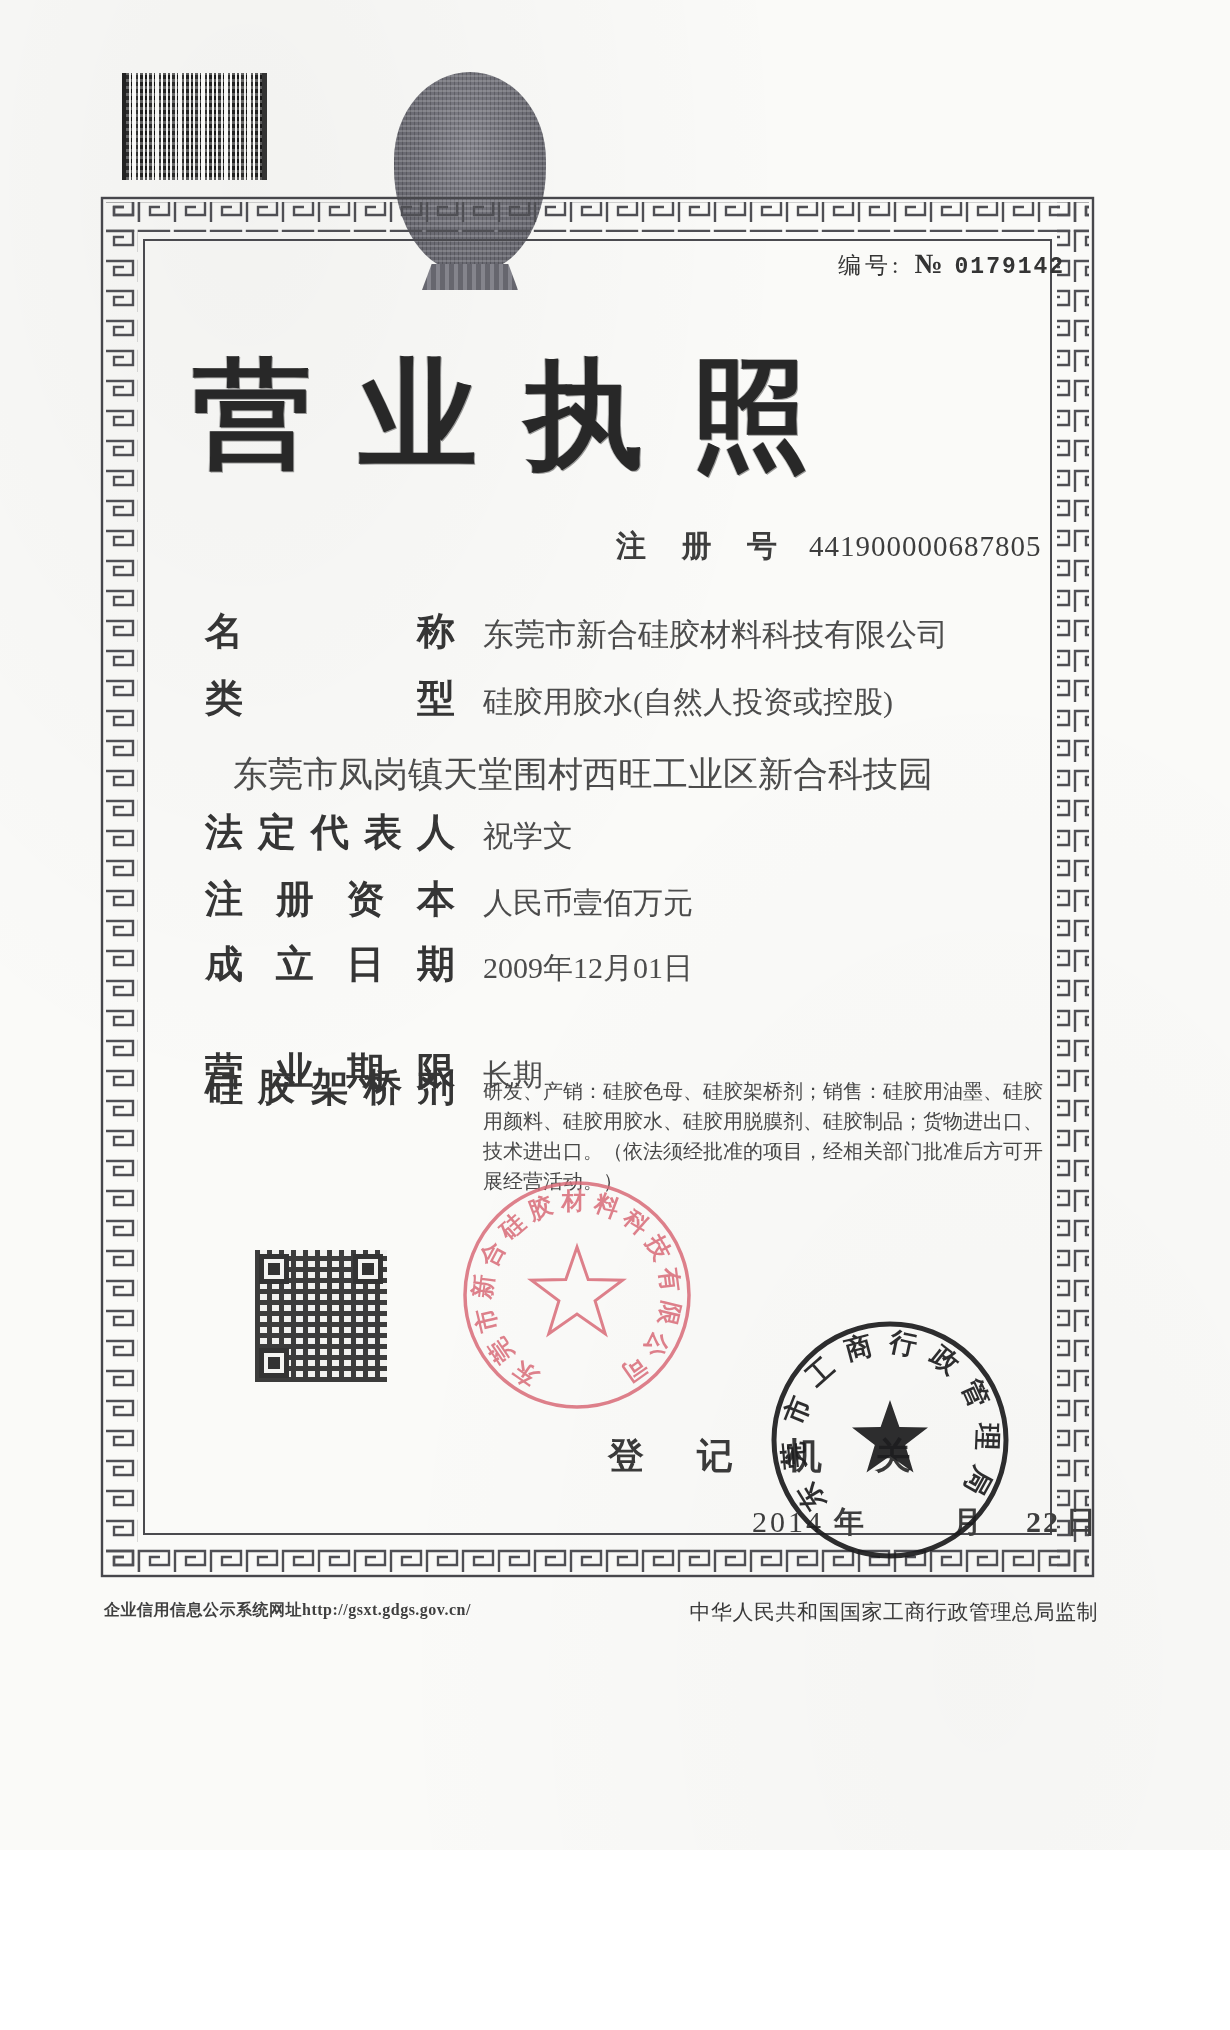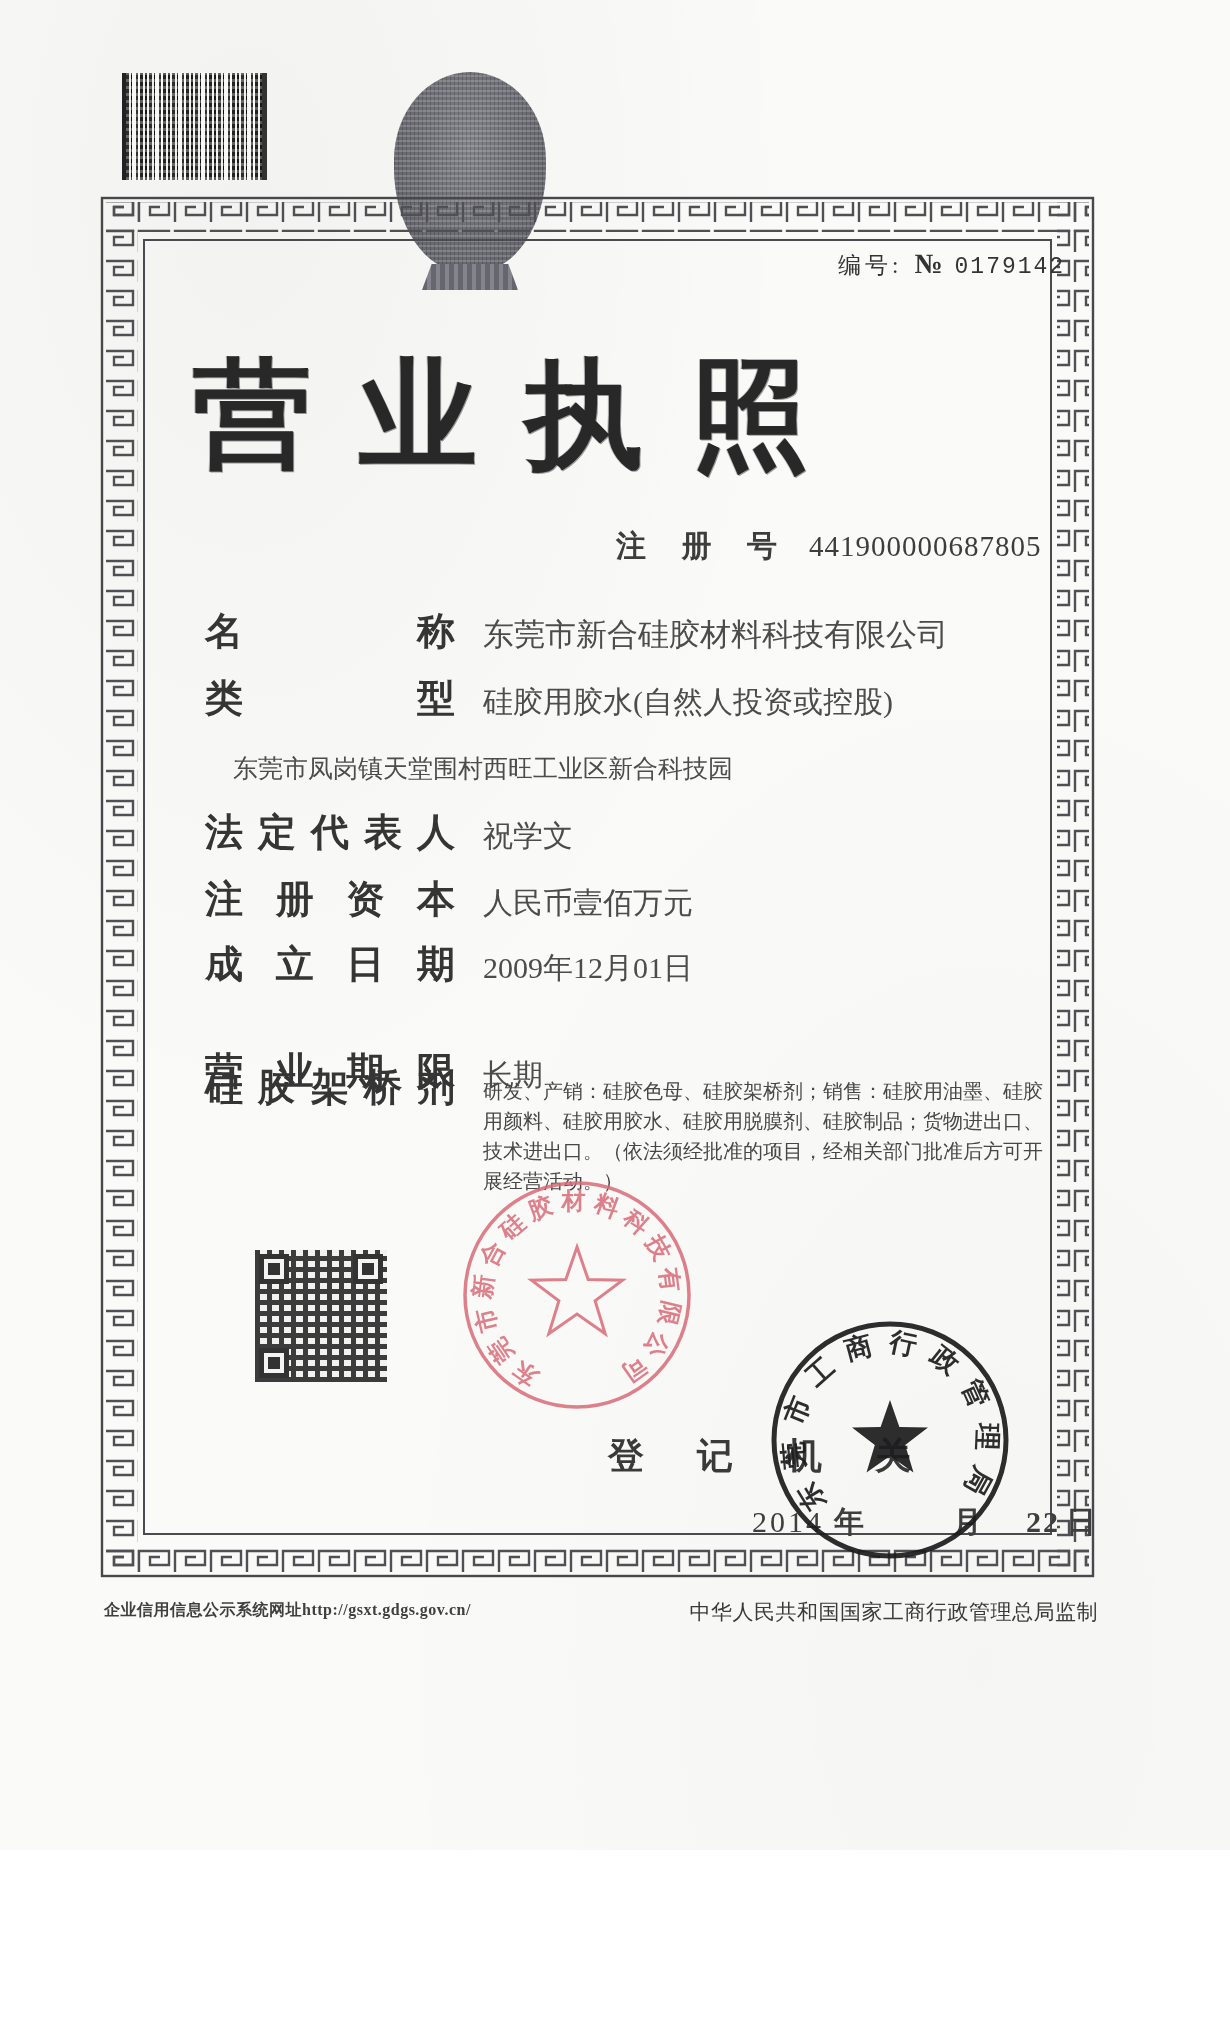--- a/index.html
+++ b/index.html
@@ -51,21 +51,21 @@
   
   .frame{ position:absolute; left:100px; top:196px; }
 
   
   .serial{
     position:absolute; left:838px; top:248px; display:flex; align-items:baseline; gap:12px;
     color:#343434;
   }
   .serial .pfx{ font-size:23px; letter-spacing:4px; }
   .serial .numero{ font-size:28px; font-weight:bold; }
-  .serial .num{ font-family:"Liberation Mono","DejaVu Sans Mono",monospace; font-size:23px; letter-spacing:2px; }
+  .serial .num{ font-family:"Liberation Mono","DejaVu Sans Mono",monospace; font-size:23px; letter-spacing:2px;font-weight:bold; }
 
   
   .title{
     position:absolute; left:60px; top:336px; width:930px;
     text-align:center;
     font-family:"Liberation Sans","DejaVu Sans",sans-serif;
     font-weight:900; font-size:118px; letter-spacing:48px;
     color:#282828;
     text-shadow: 1px 1px 0 rgba(40,40,40,.45), -1px 0 0 rgba(40,40,40,.3);
     filter: blur(.3px);
@@ -93,21 +93,21 @@
   }
   .row:nth-of-type(1){ top:0; }
   .row:nth-of-type(2){ top:67px; }
   .row:nth-of-type(3){ top:134px; }
   .row:nth-of-type(4){ top:201px; }
   .row:nth-of-type(5){ top:268px; }
   .row:nth-of-type(6){ top:333px; }
   .row:nth-of-type(7){ top:420px;margin-top:20px; }
   .row:nth-of-type(8){ top:456px; }
   .row:nth-of-type(1) .row-value{ font-size:31px; }
-  .row:nth-of-type(3) .row-value{ font-size:25px; padding-top:9px; }
+  .row:nth-of-type(3) .row-value{ font-size:35px; padding-top:9px; }
   .row:nth-of-type(8) .row-value{
     font-size:20px; width:578px; line-height:1.5; padding-top:10px; color:#474747;
   }
 
   
   .qr{
     position:absolute; left:255px; top:1250px; width:132px; height:132px;
     background:
       repeating-linear-gradient(0deg, #3c3c3c 0 5px, transparent 5px 11px),
       repeating-linear-gradient(90deg, #3c3c3c 0 5px, #f2f2f0 5px 12px);

